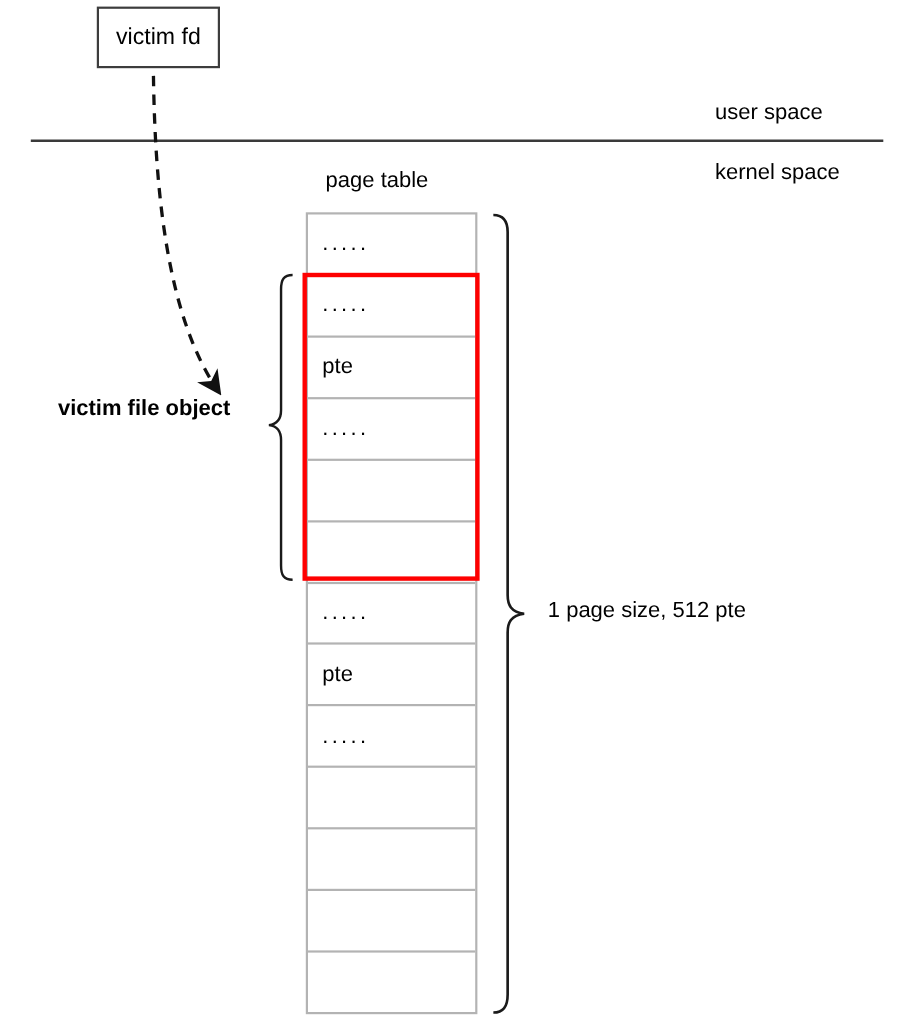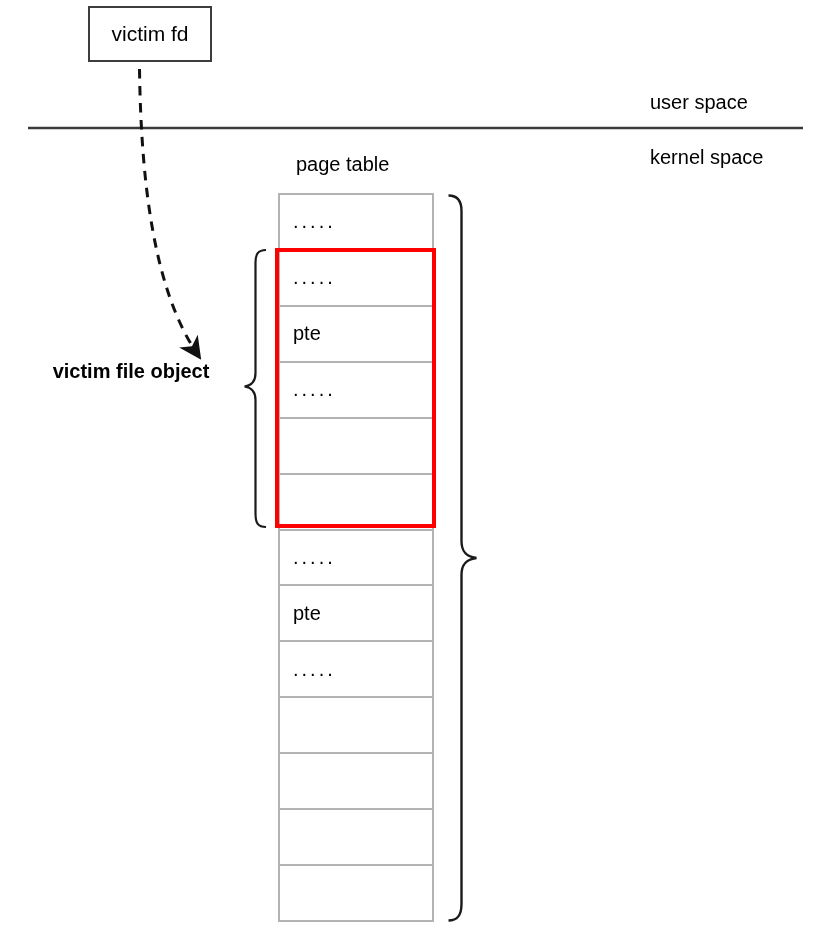--- a/index.html
+++ b/index.html
@@ -29,21 +29,21 @@
     position: absolute;
     font-size: 20px;
     line-height: 1.25;
     white-space: nowrap;
     z-index: 4;
   }
   .victim-fd-box {
     position: absolute;
     left: 88px;
     top: 6px;
-    width: 124px;
+    width: 112px;
     height: 56px;
     border: 2.5px solid #3d3d3d;
     box-sizing: border-box;
     background: #ffffff;
     display: flex;
     align-items: center;
     justify-content: center;
     font-size: 21px;
     z-index: 4;
   }
@@ -151,20 +151,21 @@
       </div>
     <div class="prow">
         <span></span>
       </div>
   </div>
 
   <div class="red-highlight"></div>
 
   <div class="label victim-file-object-label">victim file object</div>
 
+  <div class="label page-size-label">1 page size, 512 pte</div>
 
   <svg class="svg-layer" viewBox="0 0 822 926" xmlns="http://www.w3.org/2000/svg">
     <defs>
       <marker id="arrowhead" viewBox="0 0 10 10" refX="7.5" refY="5" markerWidth="7.5" markerHeight="7.5" orient="auto-start-reverse">
         <path d="M 0 0 L 10 5 L 0 10 L 2.8 5 Z" fill="#111111"></path>
       </marker>
     </defs>
 
     <line x1="28" y1="128" x2="803" y2="128" stroke="#3a3a3a" stroke-width="2.4"></line>
 

